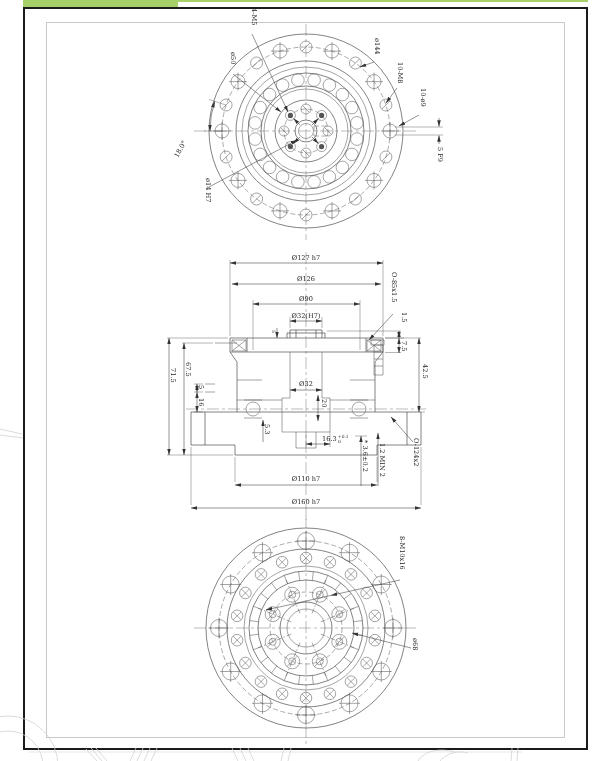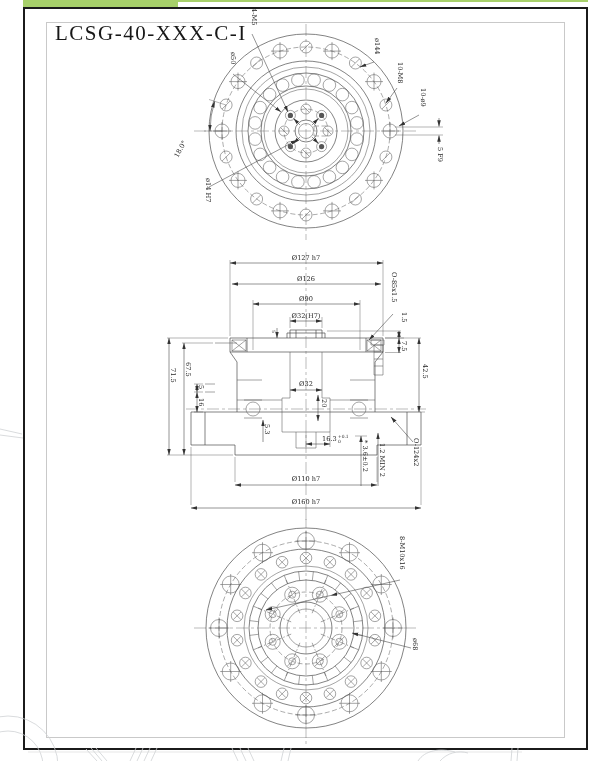--- a/index.html
+++ b/index.html
@@ -26,21 +26,20 @@
 </style>
 </head>
 <body>
 
 <div id="stage">
   <div id="bar-thick" style="background: rgb(167, 208, 106);"></div>
   <div id="bar-thin" style="background: rgb(167, 208, 106);"></div>
 
   <div id="sheet">
     <div id="frame"></div>
-    <div id="title">LCSG-40-XXX-C-I</div>
   </div>
 
   <svg width="600" height="761" viewBox="0 0 600 761">
     <defs>
       <marker id="m" markerWidth="8" markerHeight="6" refX="6.3" refY="2.5" orient="auto-start-reverse" markerUnits="userSpaceOnUse">
         <path d="M0,0.7 L6.5,2.5 L0,4.3 Z" fill="#333"></path>
       </marker>
     </defs>
 
     <g>

